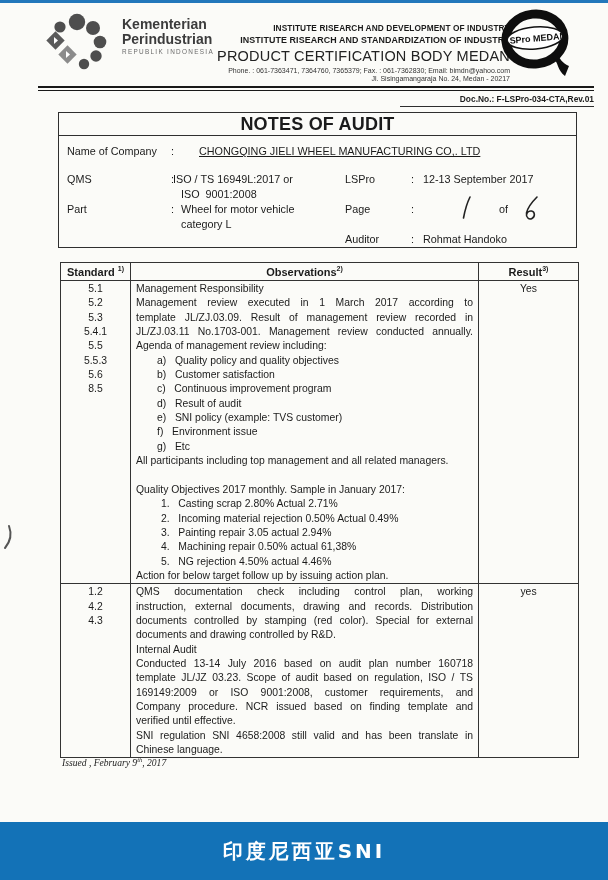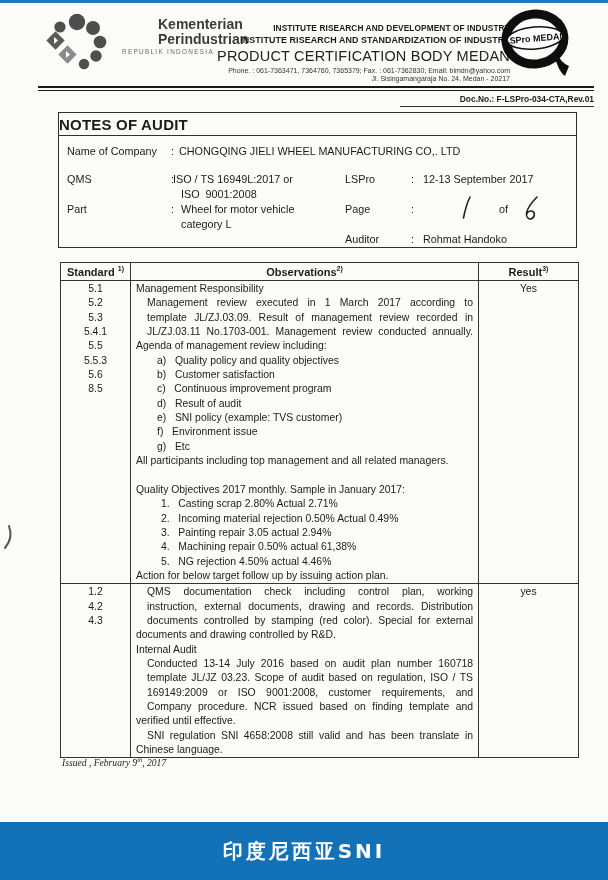--- a/index.html
+++ b/index.html
@@ -5,53 +5,53 @@
   * { margin:0; padding:0; box-sizing:border-box; }
   html,body { width:608px; height:880px; }
   body {
     position:relative; background:#fbfbf8; overflow:hidden;
     font-family:"Liberation Sans", sans-serif; color:#1b1b1b;
   }
   .top-line { position:absolute; left:0; top:0; width:608px; height:3px; }
   
   .lh-logo { position:absolute; left:44px; top:12px; }
   .lh-ministry { position:absolute; left:122px; top:17px; line-height:1; }
-  .lh-ministry .m1 { font-size:14px; font-weight:bold; line-height:15px; color:#3c3c3c;margin-left:36px; }
+  .lh-ministry .m1 { font-size:14px; font-weight:bold; line-height:15px; color:#3c3c3c; }
   .lh-ministry .m2 { font-size:6.4px; letter-spacing:1.3px; color:#6a6a6a; margin-top:2px; }
   .lh-center { position:absolute; left:150px; top:23px; width:360px; text-align:right; }
   .lh-center .i1 { font-size:8.3px; font-weight:bold; letter-spacing:0.1px; }
   .lh-center .i2 { font-size:8.9px; font-weight:bold; letter-spacing:0.1px; margin-top:2px;margin-left:8px; }
   .lh-center .i3 { font-size:14.5px; letter-spacing:0.2px; margin-top:3px; color:#222; }
   .lh-center .i4 { font-size:7px; margin-top:3px; color:#333; }
   .lh-center .i5 { font-size:7px; margin-top:1px; color:#333; }
   .lspro-logo { position:absolute; left:497px; top:8px; }
   .lh-rule { position:absolute; left:38px; top:86px; width:556px; height:5px;
              border-top:2.5px solid #191919; border-bottom:1px solid #191919; }
   .doc-no { position:absolute; left:400px; top:94px; width:194px; text-align:right;
             font-size:8.4px; font-weight:bold; border-bottom:1.2px solid #2e2e2e; padding-bottom:2px; }
   
   .notes-box { position:absolute; left:58px; top:112px; width:519px; height:136px;
                border:1.2px solid #2f2f2f; background:transparent; }
-  .notes-title { height:23px; border-bottom:1.2px solid #2f2f2f; 
-                 font-weight:bold; font-size:15px; line-height:23px; letter-spacing:0.2px; }
+  .notes-title { height:23px; border-bottom:1.2px solid #2f2f2f; text-align:center;
+                 font-weight:bold; font-size:18px; line-height:23px; letter-spacing:0.2px; }
   .fld { position:absolute; font-size:10.8px; white-space:pre; }
   
   .audit-table { position:absolute; left:60px; top:262px; width:519px;
                  border:1.2px solid #333; font-size:10.4px; }
   .trow { display:flex; }
   .col-std { width:70px; border-right:1.1px solid #333; text-align:center; }
   .col-obs { width:348px; border-right:1.1px solid #333; padding:1px 5px 0 5px; }
   .col-res { flex:1; text-align:center; }
   .thead { border-bottom:1.1px solid #333; font-weight:bold; font-size:11px; }
   .thead > div { padding:3px 0 2px 0; }
   .thead .col-obs { text-align:center; }
   .brow1 { border-bottom:1.1px solid #333; }
   .ln { height:14.35px; line-height:14.35px; overflow:hidden; white-space:pre-wrap; }
   .col-std .ln, .col-res .ln { white-space:normal; }
-  .just { text-align:justify; text-align-last:justify; white-space:normal;margin-left:11px; }
+  .just { text-align:justify; text-align-last:justify; white-space:normal; }
   .li  { padding-left:21px; }
   .li2 { padding-left:25px; }
   .col-std { padding-top:1px; }
   .col-res { padding-top:1px; }
   sup.hd { font-size:7px; vertical-align:super; line-height:0; }
   
   .issued { position:absolute; left:62px; top:756px;
             font-family:"Liberation Serif", serif; font-style:italic; font-size:9.6px; color:#222; }
   .issued sup { font-size:6.5px; }
   .bottom-bar { position:absolute; left:0; top:822px; width:608px; height:58px;
@@ -109,21 +109,21 @@
 
 <div class="lh-rule"></div>
 
 <div class="doc-no">Doc.No.: F-LSPro-034-CTA,Rev.01</div>
 
 <div class="notes-box">
   <div class="notes-title">NOTES OF AUDIT</div>
 
   <span class="fld" style="left:8px;  top:32px;">Name of Company</span>
   <span class="fld" style="left:112px;top:32px;">:</span>
-  <span class="fld" style="left:120px;top:32px;">CHONGQING JIELI WHEEL MANUFACTURING CO,. LTD</span>
+  <span class="fld" style="left:140px;top:32px;text-decoration:underline;">CHONGQING JIELI WHEEL MANUFACTURING CO,. LTD</span>
 
   <span class="fld" style="left:8px;  top:60px;">QMS</span>
   <span class="fld" style="left:112px;top:60px;">:</span>
   <span class="fld" style="left:114px;top:60px;">ISO / TS 16949L:2017 or</span>
   <span class="fld" style="left:122px;top:75px;">ISO  9001:2008</span>
 
   <span class="fld" style="left:8px;  top:90px;">Part</span>
   <span class="fld" style="left:112px;top:90px;">:</span>
   <span class="fld" style="left:122px;top:90px;">Wheel for motor vehicle</span>
   <span class="fld" style="left:122px;top:105px;">category L</span>

